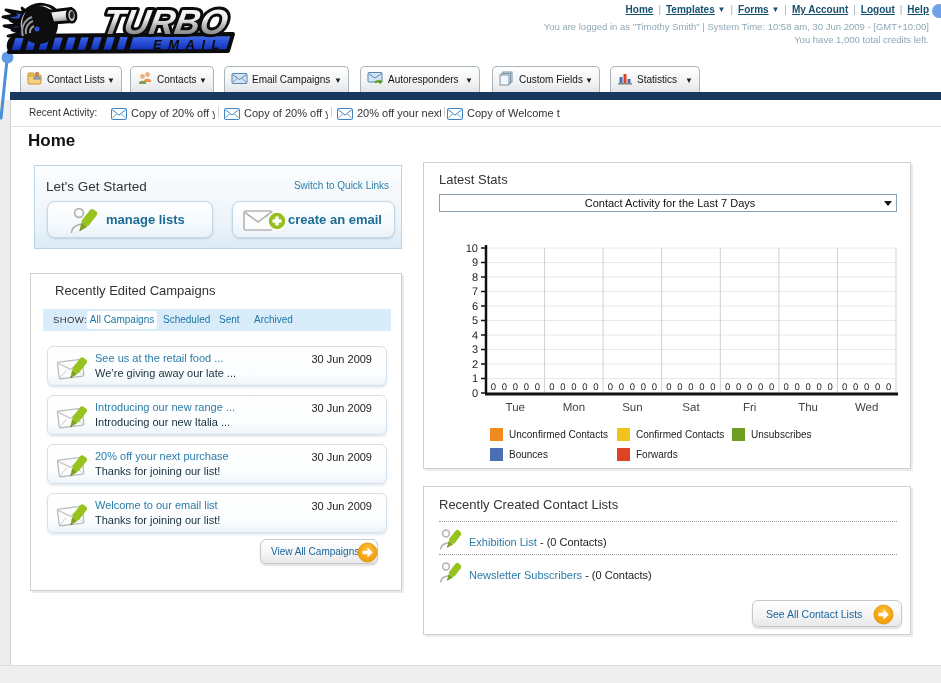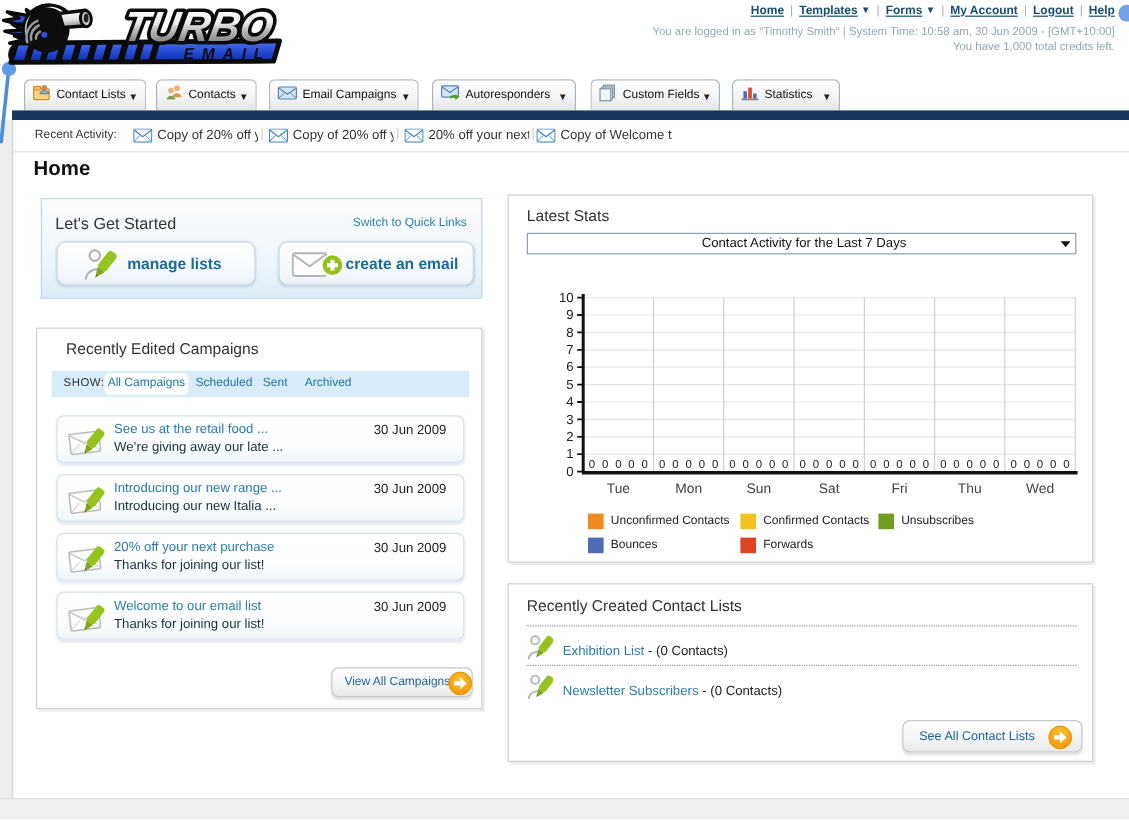--- a/index.html
+++ b/index.html
@@ -323,21 +323,21 @@
             <g transform="rotate(38 28 20)">
               <rect x="24" y="6" width="10" height="21" rx="3.4" fill="#96c31e"></rect>
               <path d="M25 27 L33.5 27 L31 33 L28 33 Z" fill="#7ea51a"></path>
               <path d="M28 33 L31 33 L29.5 36.5 Z" fill="#5d7a13"></path>
             </g>
           </svg>
           <span class="ct">Welcome to our email list</span>
           <span class="cs">Thanks for joining our list!</span>
           <span class="cd">30 Jun 2009</span>
         </div>
-      <div class="obtn" id="viewall" style="left:229px; top:282px; width:118px; height:25px; font-size:10px;margin-left:16px;">
+      <div class="obtn" id="viewall" style="left:229px; top:265px; width:118px; height:25px; font-size:10px;">
         <span class="txt" style="left:10px; top:6px;">View All Campaigns</span>
           <svg style="left:96px;top:2px" width="21" height="21" viewBox="0 0 21 21">
   <defs>
               <radialGradient id="og942" cx="0.5" cy="0.35" r="0.8">
                 <stop offset="0" stop-color="#fcc23c"></stop>
                 <stop offset="0.6" stop-color="#f5a312"></stop>
                 <stop offset="1" stop-color="#e8920a"></stop>
               </radialGradient>
             </defs>
   <circle cx="10.5" cy="10.5" r="9.5" fill="url(#og942)" stroke="#e09000" stroke-width="0.8"></circle>

